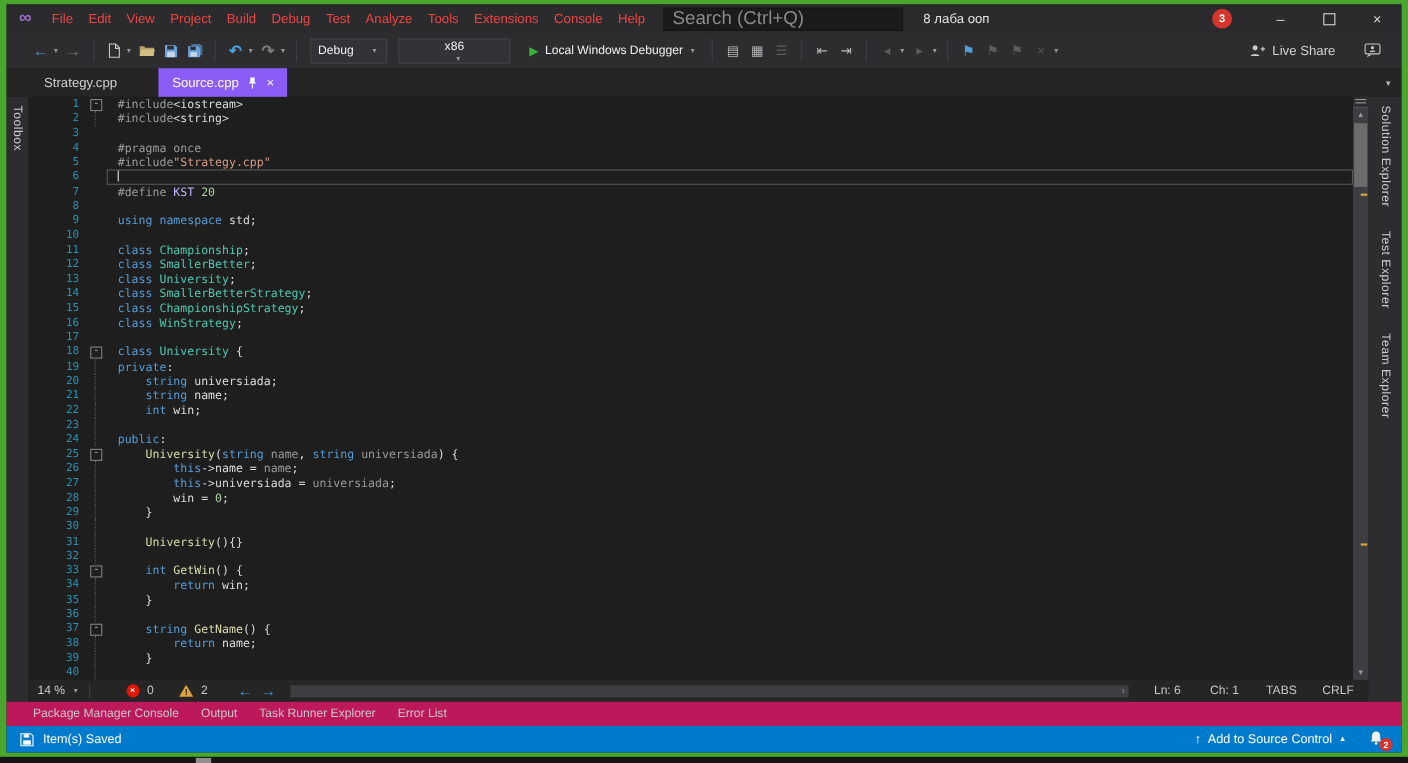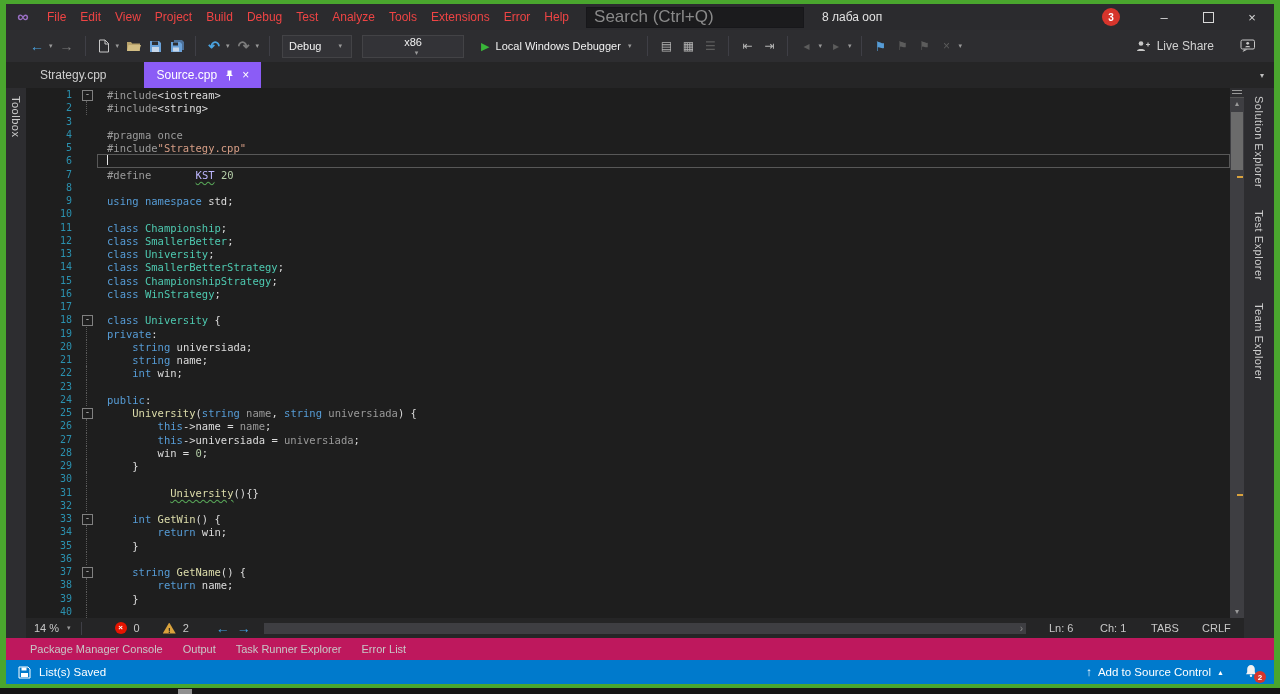--- a/index.html
+++ b/index.html
@@ -67,21 +67,21 @@
   .ln{width:46px;text-align:right;padding-right:7px;color:#2b91af;flex:0 0 auto;font-size:10px;}
   .fold{width:18px;position:relative;flex:0 0 auto;}
   .fbox{position:absolute;left:3px;top:2px;width:9px;height:9px;border:1px solid #808080;background:#1e1e1e;
         color:#c8c8c8;font-size:9px;line-height:7px;text-align:center;}
   .vline{position:absolute;left:7px;top:0;bottom:0;border-left:1px dotted #5a5a5a;}
   .code{flex:1;color:#dcdcdc;padding-left:9px;border:1px solid transparent;}
   .code-row.current .code{border-color:#585858;}
   .caret-bar{display:inline-block;width:1px;height:10px;background:#e8e8e8;}
   .tk-pp{color:#9b9b9b}.tk-pl{color:#dcdcdc}.tk-kw{color:#569cd6}.tk-ty{color:#4ec9b0}
   .tk-fn{color:#dcdcaa}.tk-st{color:#d69d85}.tk-nm{color:#b5cea8}.tk-pr{color:#9a9a9a}.tk-mc{color:#beb7ff}
-  .sq{text-decoration:underline;text-decoration-style:wavy;text-decoration-color:#58a858;text-underline-offset:2px;margin-left:38px;}
+  .sq{text-decoration-style:wavy;text-decoration-color:#58a858;text-underline-offset:2px;}
 
   
   .vscroll{width:14px;background:#3e3e42;position:relative;flex:0 0 auto;}
   .split-handle{position:absolute;top:0;left:0;width:14px;height:9px;background:#2d2d30;border-bottom:1px solid #555;}
   .split-handle div{margin:2px 2px 0 2px;height:1px;background:#9a9a9a;}
   .scroll-arrow{position:absolute;left:0;width:14px;text-align:center;color:#999;font-size:8px;}
   .vthumb{position:absolute;left:1px;width:12px;background:#6b6b6b;}
   .smark{position:absolute;left:7px;width:6px;height:2px;background:#d9a23d;}
 
   
@@ -128,21 +128,21 @@
           <div class="menu-item">File</div>
           <div class="menu-item">Edit</div>
           <div class="menu-item">View</div>
           <div class="menu-item">Project</div>
           <div class="menu-item">Build</div>
           <div class="menu-item">Debug</div>
           <div class="menu-item">Test</div>
           <div class="menu-item">Analyze</div>
           <div class="menu-item">Tools</div>
           <div class="menu-item">Extensions</div>
-          <div class="menu-item">Error</div>
+          <div class="menu-item">Console</div>
           <div class="menu-item">Help</div>
         </div>
       <div class="searchbox">
         <input class="searchinput" placeholder="Search (Ctrl+Q)" style="">
         <svg width="12" height="12" viewBox="0 0 12 12">
           <circle cx="5" cy="5" r="3.4" fill="none" stroke="#b0b0b0" stroke-width="1.2"></circle>
           <line x1="7.6" y1="7.6" x2="11" y2="11" stroke="#b0b0b0" stroke-width="1.2"></line>
         </svg>
       </div>
       <div class="wintitle">8 лаба ооп</div>
@@ -355,21 +355,21 @@
         <div>Task Runner Explorer</div>
         <div>Error List</div>
       </div>
 
     <div class="statusbar">
       <svg width="13" height="13" viewBox="0 0 13 13">
         <path d="M1 1h9l2 2v9H1z" fill="none" stroke="#fff"></path>
           <rect x="3" y="7" width="7" height="4" fill="#fff"></rect>
           <rect x="3.5" y="1.5" width="5" height="3" fill="#fff"></rect>
       </svg>
-      <span>List(s) Saved</span>
+      <span>Item(s) Saved</span>
       <div class="sb-right">
         <span>↑</span>
         <span>Add to Source Control</span>
         <span class="sb-caret">▲</span>
         <div class="bellwrap">
           <svg width="14" height="14" viewBox="0 0 14 14">
             <path d="M7 1C4.8 1 3.2 2.7 3.2 5v3.2L2 10.2h10L10.8 8.2V5C10.8 2.7 9.2 1 7 1z" fill="#f2f2f2"></path>
             <circle cx="7" cy="11.8" r="1.2" fill="#f2f2f2"></circle>
           </svg>
           <span class="bellbadge">2</span>

